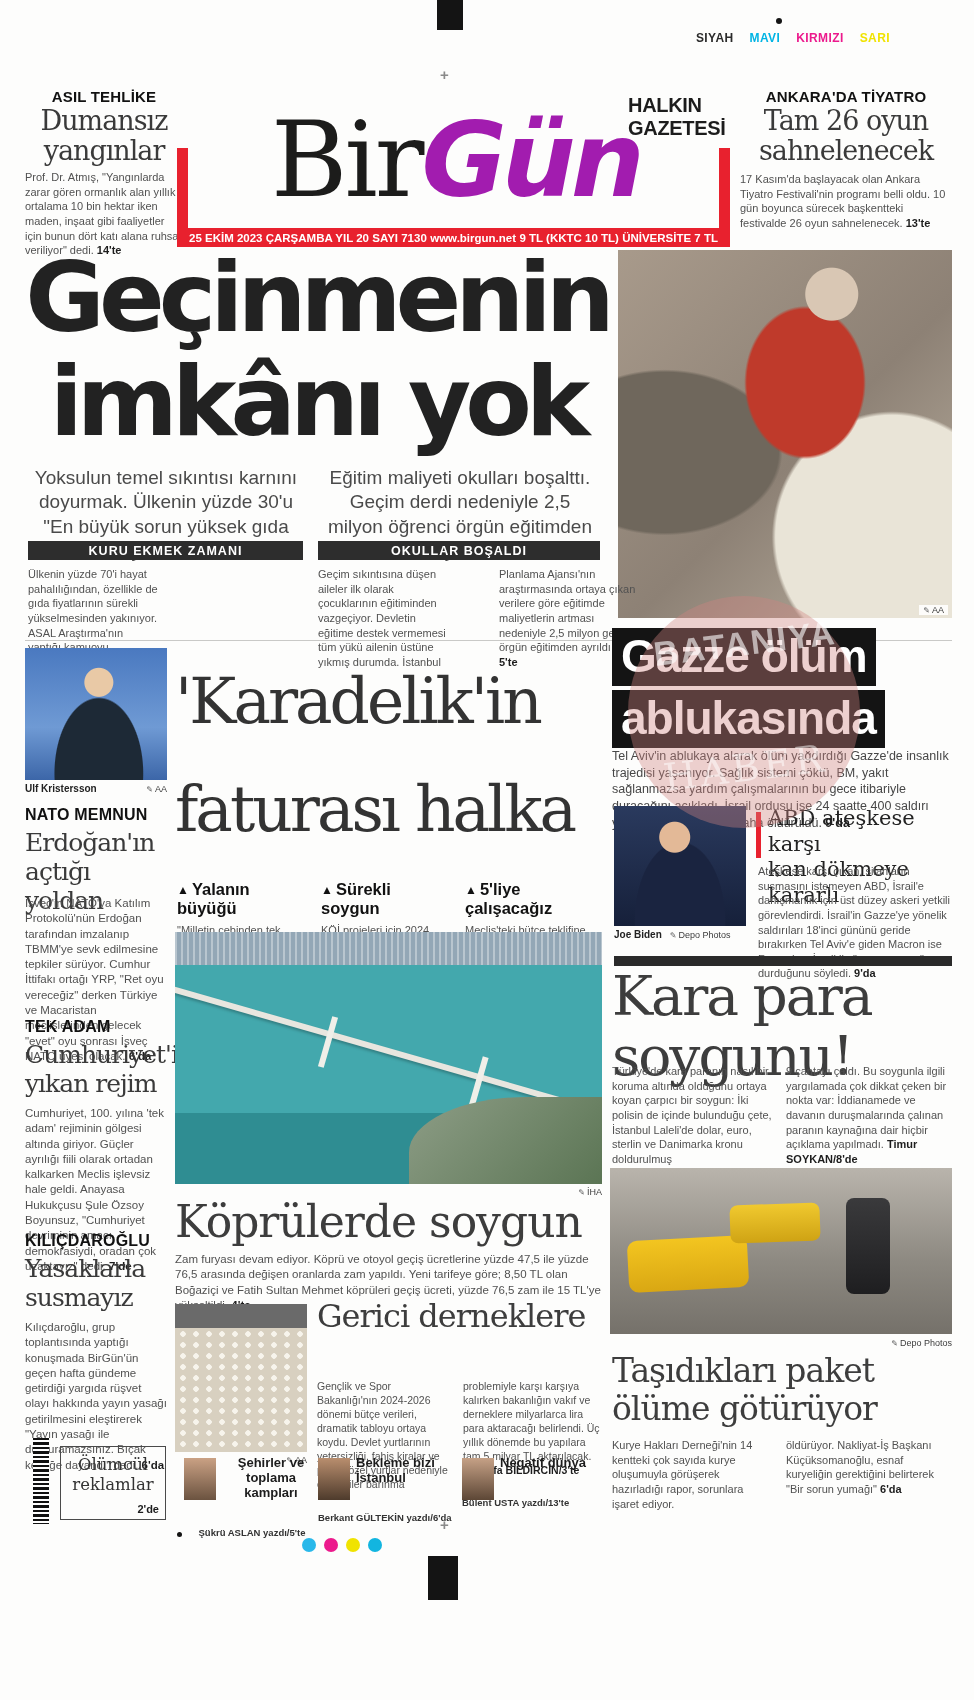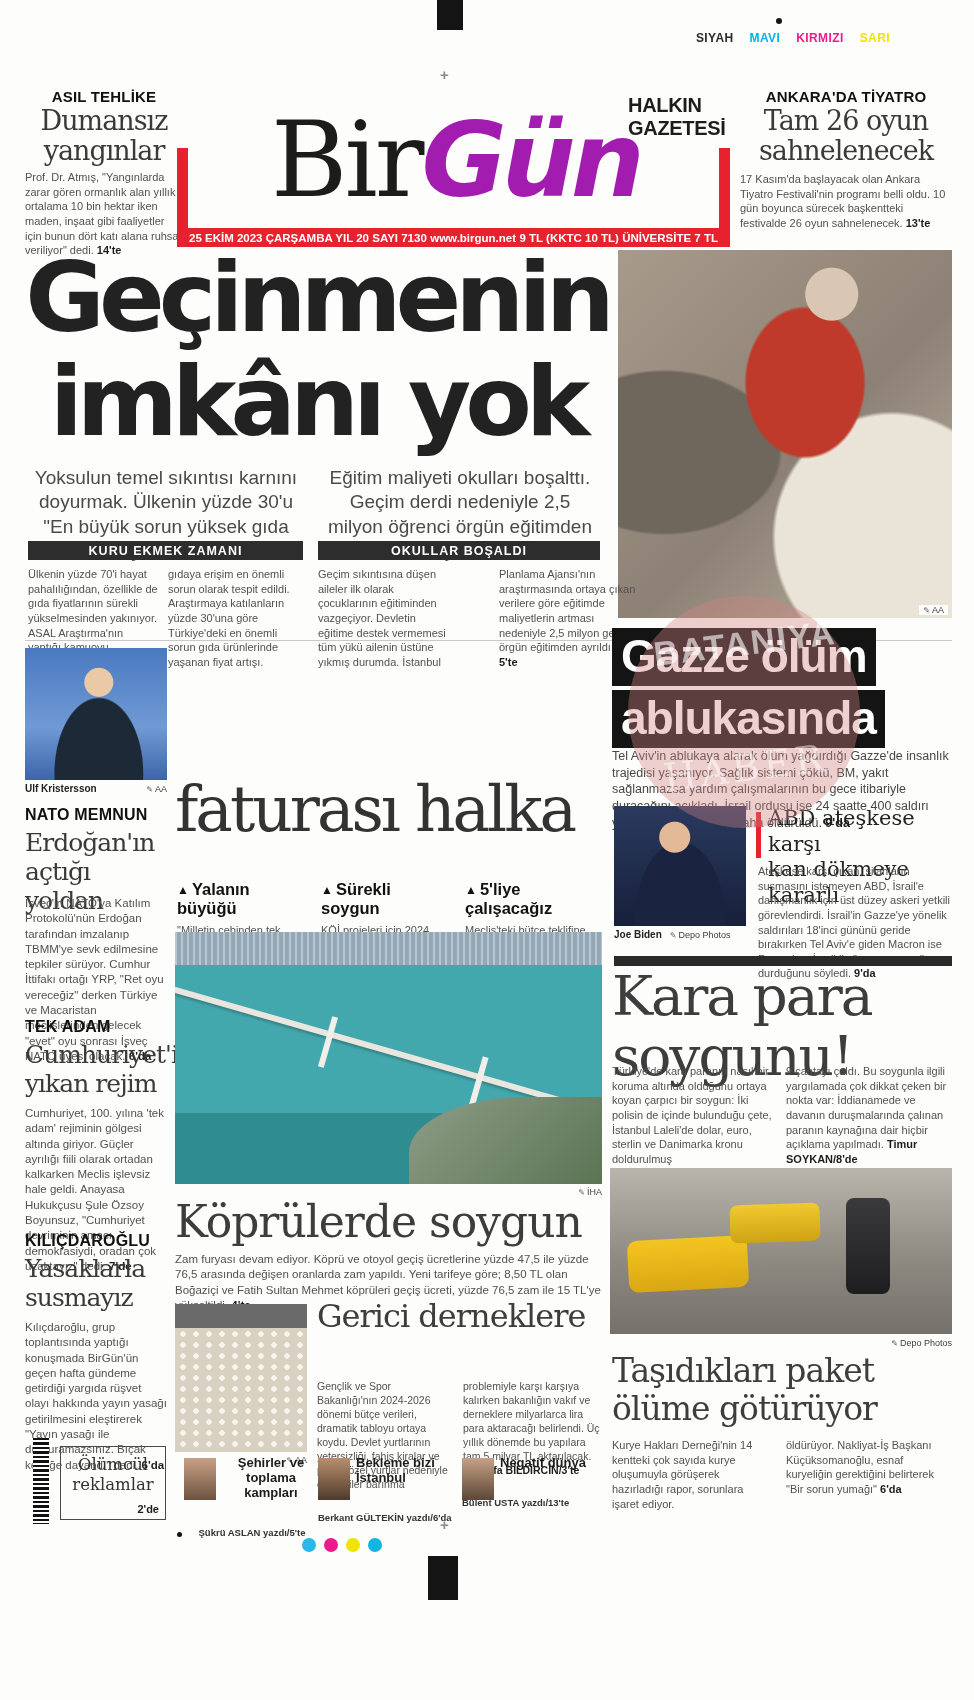--- a/index.html
+++ b/index.html
@@ -94,21 +94,20 @@
       <span class="pen">✎</span><span>AA</span>
     </span>
   </div>
 
   <div class="abs center" style="left:30px;top:466px;width:272px;font-size:19px;line-height:1.28;color:#4a4a4a;">Yoksulun temel sıkıntısı karnını doyurmak. Ülkenin yüzde 30'u "En büyük sorun yüksek gıda fiyatı" dedi</div>
   <div class="abs center" style="left:320px;top:466px;width:280px;font-size:19px;line-height:1.28;color:#4a4a4a;">Eğitim maliyeti okulları boşalttı. Geçim derdi nedeniyle 2,5 milyon öğrenci örgün eğitimden ayrıldı</div>
 
   <div class="abs secbar" style="left:28px;top:541px;width:275px;height:19px;">KURU EKMEK ZAMANI</div>
   <div class="abs secbar" style="left:318px;top:541px;width:282px;height:19px;">OKULLAR BOŞALDI</div>
   <div class="abs body-txt" style="left:28px;top:567px;width:130px;">Ülkenin yüzde 70'i hayat pahalılığından, özellikle de gıda fiyatlarının sürekli yükselmesinden yakınıyor. ASAL Araştırma'nın yaptığı kamuoyu yoklamasında</div>
-  <div class="abs body-txt" style="left:168px;top:567px;width:135px;">gıdaya erişim en önemli sorun olarak tespit edildi. Araştırmaya katılanların yüzde 30'una göre Türkiye'deki en önemli sorun gıda ürünlerinde yaşanan fiyat artışı.</div>
   <div class="abs body-txt" style="left:318px;top:567px;width:133px;">Geçim sıkıntısına düşen aileler ilk olarak çocuklarının eğitiminden vazgeçiyor. Devletin eğitime destek vermemesi tüm yükü ailenin üstüne yıkmış durumda. İstanbul</div>
   <div class="abs body-txt" style="left:461px;top:567px;width:139px;margin-left:38px;">
     <span>Planlama Ajansı'nın araştırmasında ortaya çıkan verilere göre eğitimde maliyetlerin artması nedeniyle 2,5 milyon genç örgün eğitimden ayrıldı.</span>
     <b>4-5'te</b>
   </div>
 
   <div class="abs hairline" style="left:25px;top:640px;width:927px;height:1px;"></div>
 
   <div class="abs photo" style="left:25px;top:648px;width:142px;height:132px;background:
       radial-gradient(circle at 52% 26%, #e9c9a6 0 14px, rgba(0,0,0,0) 15px),
@@ -142,21 +141,21 @@
   <div class="abs serif headline-serif" style="left:25px;top:1254px;width:150px;font-size:25px;line-height:1.16;">
     <span>Yasaklarla</span><br>
     <span>susmayız</span>
   </div>
   <div class="abs body-txt" style="left:25px;top:1320px;width:142px;font-size:11.5px;">
     <span>Kılıçdaroğlu, grup toplantısında yaptığı konuşmada BirGün'ün geçen hafta gündeme getirdiği yargıda rüşvet olayı hakkında yayın yasağı getirilmesini eleştirerek "Yayın yasağı ile durduramazsınız. Bıçak kemiğe dayandı" dedi.</span>
     <b>6'da</b>
   </div>
 
   <div class="abs serif" style="left:175px;top:648px;width:430px;font-size:63px;line-height:108px;color:#333;letter-spacing:-3px;">
-    <br>
+    <span>'Karadelik'in</span><br>
     <span>faturası halka</span>
   </div>
   <div class="abs" style="left:177px;top:880px;width:132px;">
     <div class="itm-title"><span class="tri">▲</span><span>Yalanın büyüğü</span></div>
     <div class="body-txt" style="margin-top:5px;">"Milletin cebinden tek kuruş çıkmıyor" diye savundukları yap-işlet-devret, yap-kirala-devret ve benzeri KÖİ projeleri için ödenen tutarların faturasının milyarları bulduğu görüldü.</div>
   </div>
   <div class="abs" style="left:321px;top:880px;width:132px;">
     <div class="itm-title"><span class="tri">▲</span><span>Sürekli soygun</span></div>
     <div class="body-txt" style="margin-top:5px;">KÖİ projeleri için 2024 yılının bütçesinden 162 milyar lira, 2025 yılı bütçesinden 240,8 milyar lira ve 2026 yılı bütçesinden ise yaklaşık 270,2 milyar lira ödeme yapılacağı öngörülüyor.</div>
   </div>

